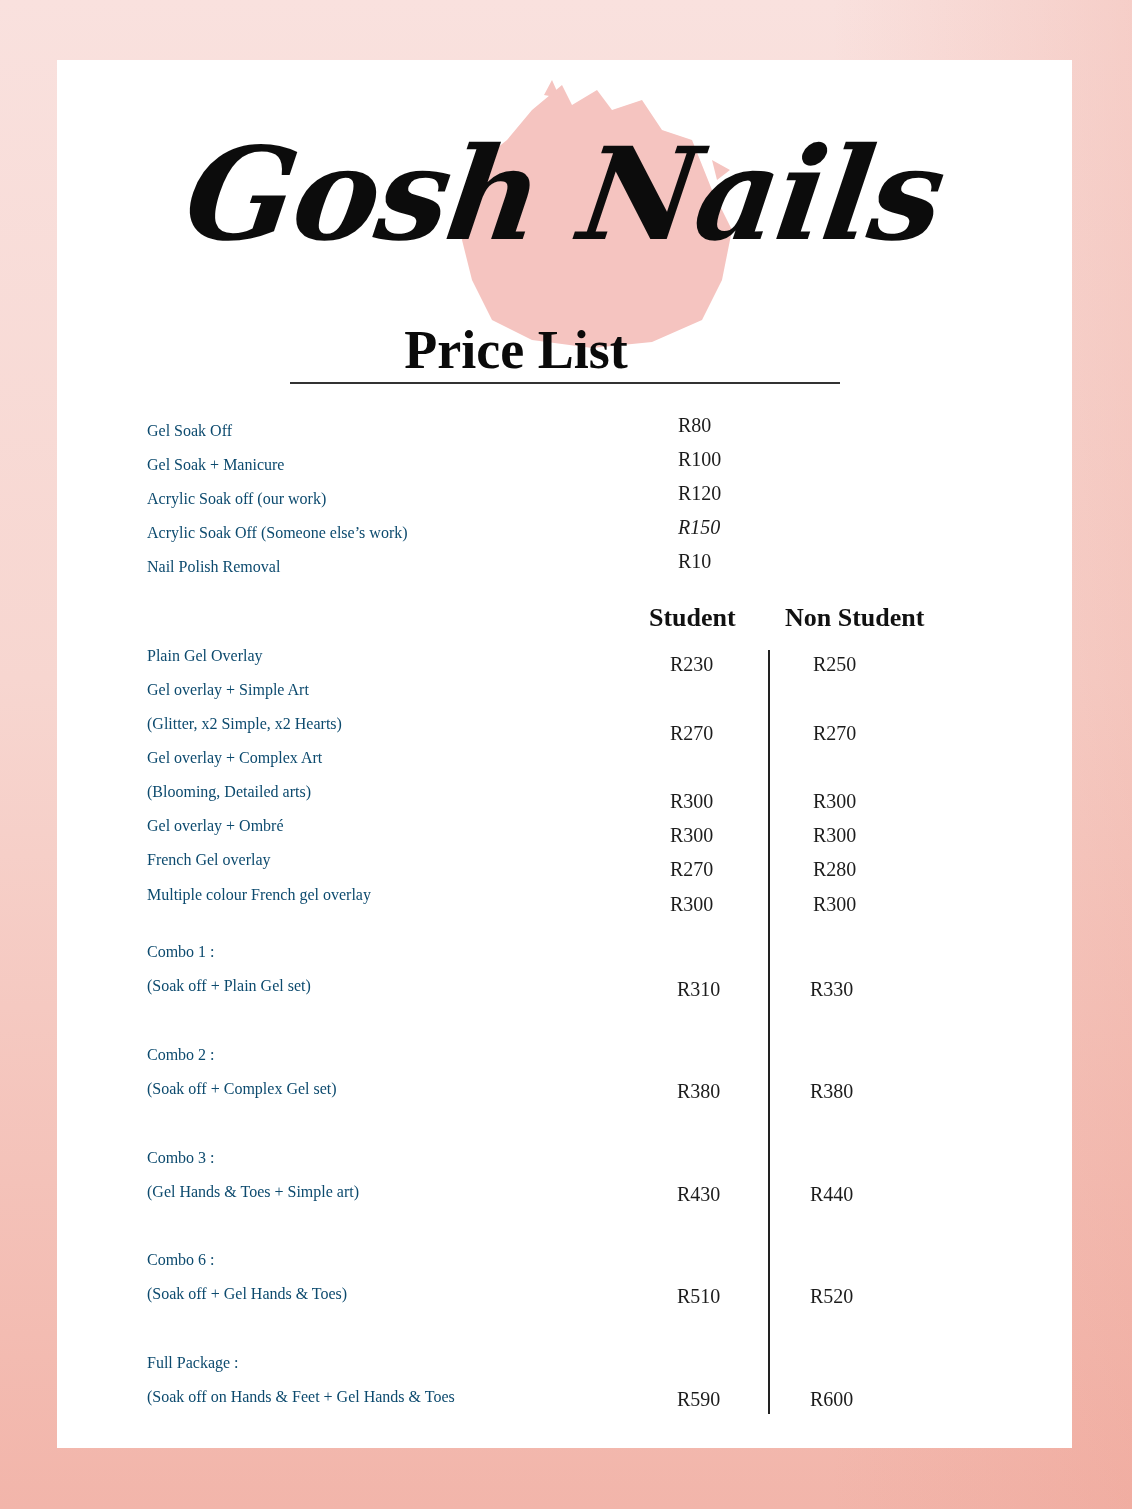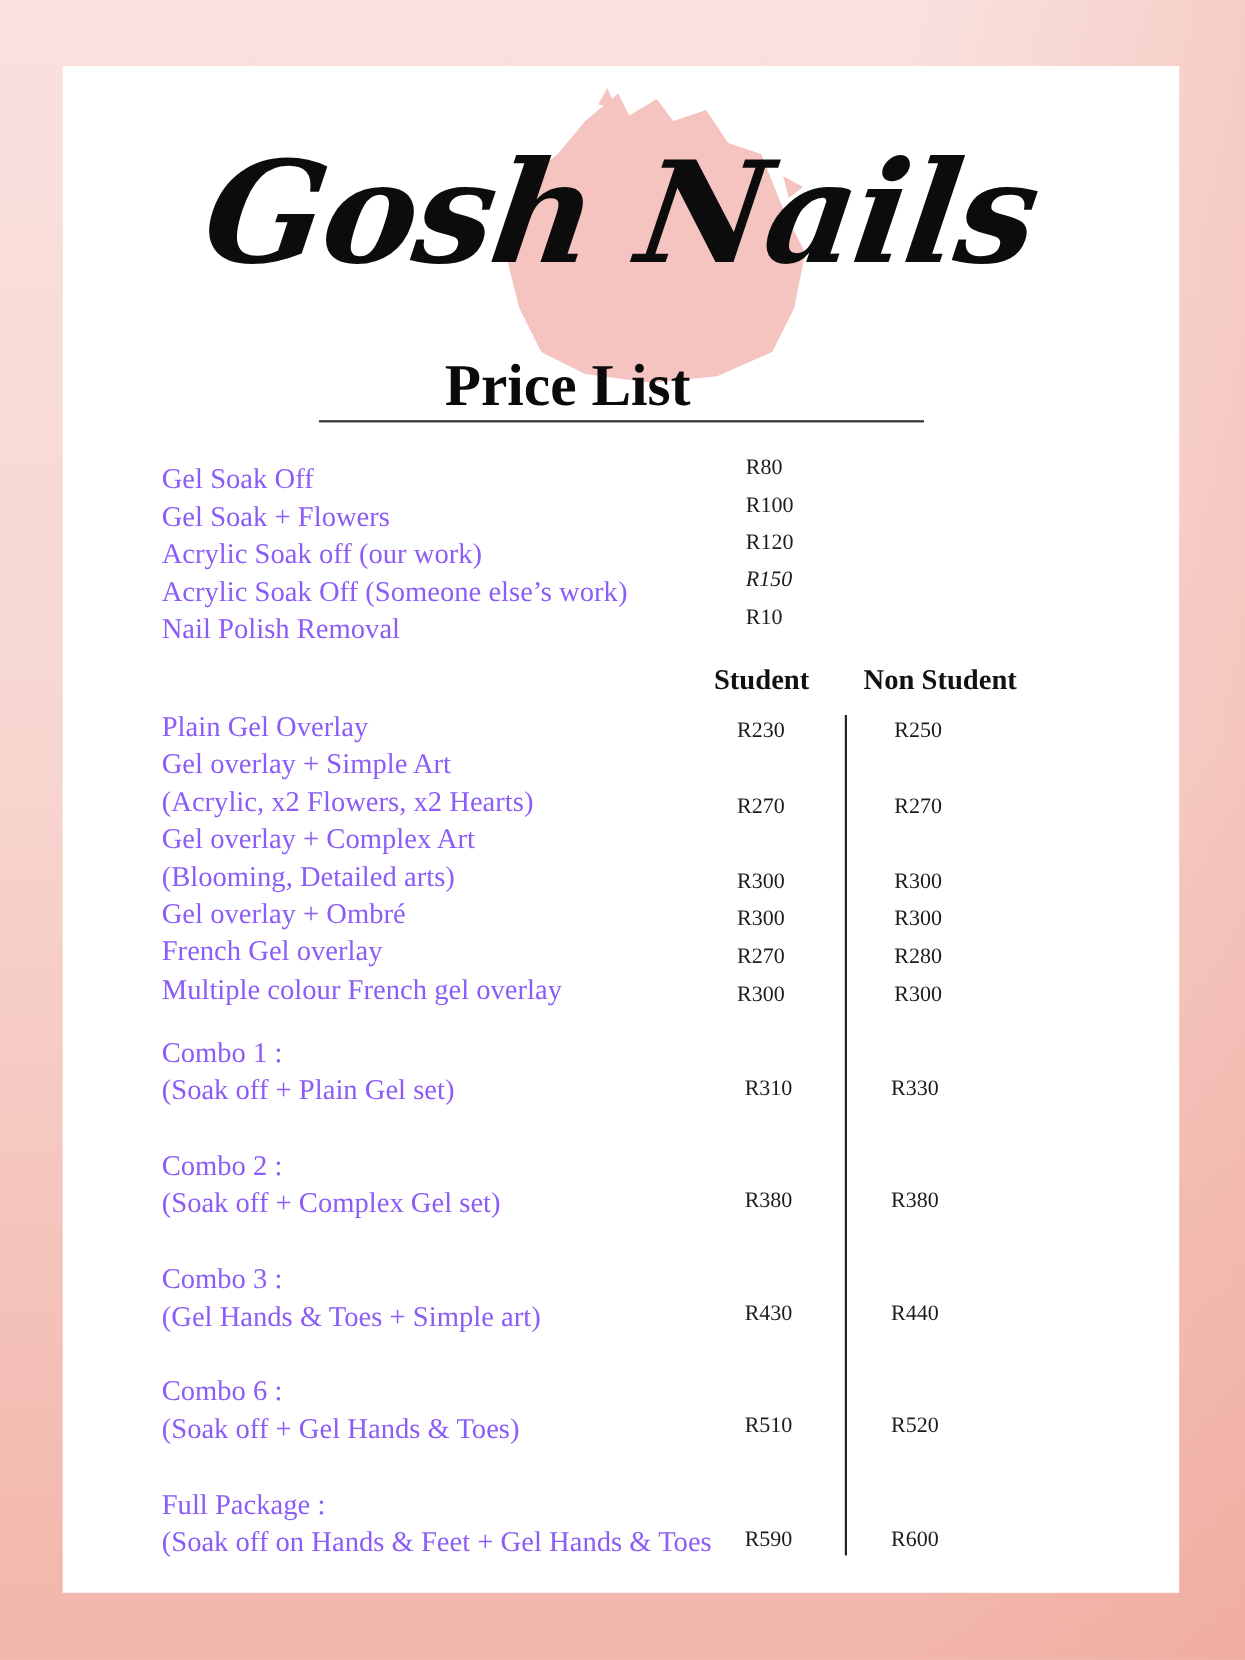--- a/index.html
+++ b/index.html
@@ -22,21 +22,21 @@
     font-family: "DejaVu Serif", serif; font-style: italic; font-weight: bold;
     font-size: 128px; color: #0c0c0c; letter-spacing: -2px; line-height: 1;
     transform: skewX(-8deg);
   }
   .subtitle {
     position: absolute; left: 0; width: 918px; top: 263px; text-align: center;
     font-family: "Liberation Serif", serif; font-weight: bold; font-size: 54px; color: #0a0a0a;
     line-height: 1;
   }
   .rule { position: absolute; left: 233px; top: 322px; width: 550px; height: 2px; background: #333; }
-  .t { position: absolute; font-family: "Liberation Serif", serif; font-size: 26px; color: #8b5cf6; white-space: nowrap; line-height: 1; }
+  .t { position: absolute; font-family: "Liberation Serif", serif; font-size: 16px; color: #0c4a6e; white-space: nowrap; line-height: 1; }
   .p { position: absolute; font-family: "Liberation Serif", serif; font-size: 20px; color: #1c1c1c; white-space: nowrap; line-height: 1; }
   .h { position: absolute; font-family: "Liberation Serif", serif; font-weight: bold; font-size: 26px; color: #111; white-space: nowrap; line-height: 1; }
   .divider { position: absolute; left: 711px; top: 590px; width: 2px; height: 764px; background: #222; }
 </style>
 </head>
 <body>
 
 <div class="bg-right"></div>
 
 <div class="card">
@@ -44,40 +44,40 @@
     <path d="M120,30 L150,5 L160,25 L185,10 L200,30 L230,20 L250,50 L280,60 L300,110 L320,150 L310,200 L290,240 L240,262 L180,268 L120,260 L80,240 L60,200 L50,160 L60,120 L70,80 L95,60 Z" fill="#f5c4c0"></path>
     <path d="M55,140 L40,150 L52,160 Z M300,80 L318,90 L305,100 Z M140,0 L148,18 L132,15 Z" fill="#f5c4c0"></path>
   </svg>
 
   <div class="brand">Gosh Nails</div>
   <div class="subtitle">Price List</div>
   <div class="rule"></div>
 
   <div class="t" style="left:90px; top:363px;">Gel Soak Off</div>
   <div class="p" style="left:621px; top:355px;">R80</div>
-  <div class="t" style="left:90px; top:397px;">Gel Soak + Flowers</div>
+  <div class="t" style="left:90px; top:397px;">Gel Soak + Manicure</div>
   <div class="p" style="left:621px; top:389px;">R100</div>
   <div class="t" style="left:90px; top:431px;text-align:center;">Acrylic Soak off  (our work)</div>
   <div class="p" style="left:621px; top:423px;">R120</div>
   <div class="t" style="left:90px; top:465px;">Acrylic Soak Off  (Someone else’s work)</div>
   <div class="p" style="left:621px; top:457px;font-style:italic;">R150</div>
   <div class="t" style="left:90px; top:499px;">Nail Polish Removal</div>
   <div class="p" style="left:621px; top:491px;">R10</div>
 
   <div class="h" style="left:592px; top:545px;">Student</div>
   <div class="h" style="left:728px; top:545px;">Non Student</div>
 
   <div class="divider"></div>
 
   <div class="t" style="left:90px; top:588px;">Plain Gel Overlay</div>
   <div class="p" style="left:613px; top:594px;">R230</div>
   <div class="p" style="left:756px; top:594px;">R250</div>
 
   <div class="t" style="left:90px; top:622px;">Gel overlay + Simple Art</div>
-  <div class="t" style="left:90px; top:656px;">(Acrylic, x2 Flowers, x2 Hearts)</div>
+  <div class="t" style="left:90px; top:656px;">(Glitter, x2 Simple, x2 Hearts)</div>
   <div class="p" style="left:613px; top:663px;">R270</div>
   <div class="p" style="left:756px; top:663px;">R270</div>
 
   <div class="t" style="left:90px; top:690px;">Gel overlay + Complex Art</div>
   <div class="t" style="left:90px; top:724px;">(Blooming, Detailed arts)</div>
   <div class="p" style="left:613px; top:731px;">R300</div>
   <div class="p" style="left:756px; top:731px;">R300</div>
 
   <div class="t" style="left:90px; top:758px;">Gel overlay + Ombré</div>
   <div class="p" style="left:613px; top:765px;">R300</div>

